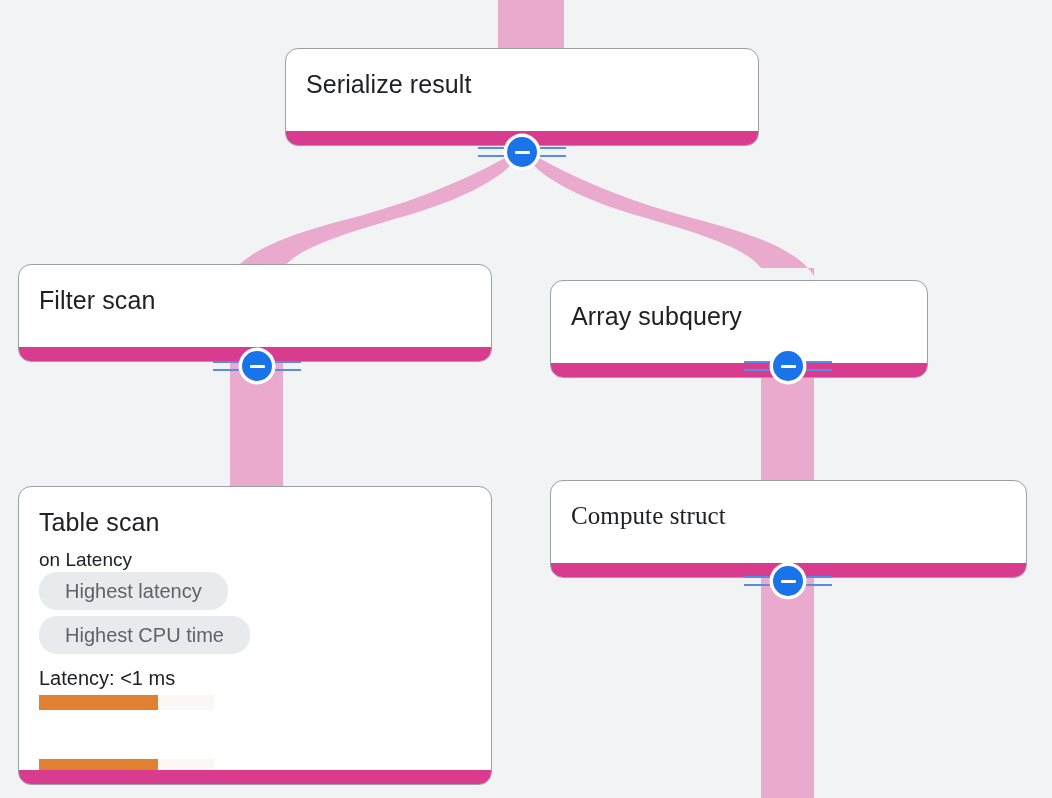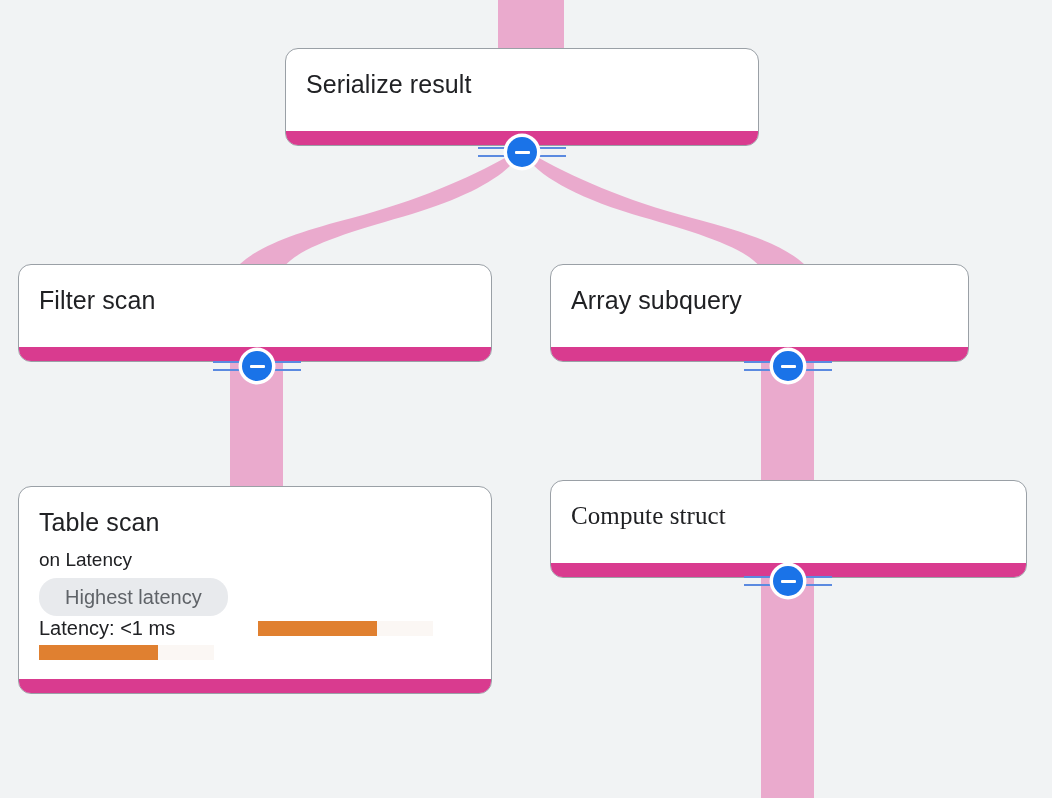--- a/index.html
+++ b/index.html
@@ -59,38 +59,39 @@
     white-space: nowrap;
   }
   .node-sub {
     font-size: 19px;
     line-height: 24px;
     color: #202124;
     margin-top: 11px;
     white-space: nowrap;
   }
   .badges {
-    margin-top: 6px;
+    margin-top: 0;
     display: flex;
     flex-direction: column;
     align-items: flex-start;
     gap: 6px;
   }
   .badge {
     background: #e8eaed;
     color: #5f6368;
     font-size: 20px;
     line-height: 24px;
     border-radius: 18px;
     padding: 7px 26px;
     white-space: nowrap;
   }
   .metrics {
-    display: flex;
-    flex-direction: row;
+    margin-top: 12px;
+    display: flex;
+    flex-direction: column;
     align-items: flex-start;
     gap: 44px;
   }
   .metric-label {
     font-size: 20px;
     line-height: 24px;
     color: #202124;
     white-space: nowrap;
   }
   .metric-track {
@@ -197,33 +198,34 @@
     <div class="node-footer"></div>
   </div>
 
   <div class="node" style="left:18px; top:264px; width:474px; height:98px;">
     <div class="node-body">
       <div class="node-title">Filter scan</div>
     </div>
     <div class="node-footer"></div>
   </div>
 
-  <div class="node" style="left:550px; top:264px; width:419px; height:98px;">
+  <div class="node" style="left:550px; top:280px; width:378px; height:98px;">
     <div class="node-body">
       <div class="node-title">Array subquery</div>
     </div>
     <div class="node-footer"></div>
   </div>
 
-  <div class="node" style="left:18px; top:486px; width:474px; height:208px;">
+  <div class="node" style="left:18px; top:486px; width:474px; height:299px;">
     <div class="node-body">
       <div class="node-title">Table scan</div>
       <div class="node-sub">on Latency</div>
       <div class="badges">
         <div class="badge">Highest latency</div>
+        <div class="badge">Highest CPU time</div>
       </div>
       <div class="metrics">
         <div>
           <div class="metric-label">Latency: &lt;1 ms</div>
           <div class="metric-track">
             <div class="metric-bar" style="width:68%;"></div>
           </div>
         </div>
         <div>
           <div class="metric-track">

